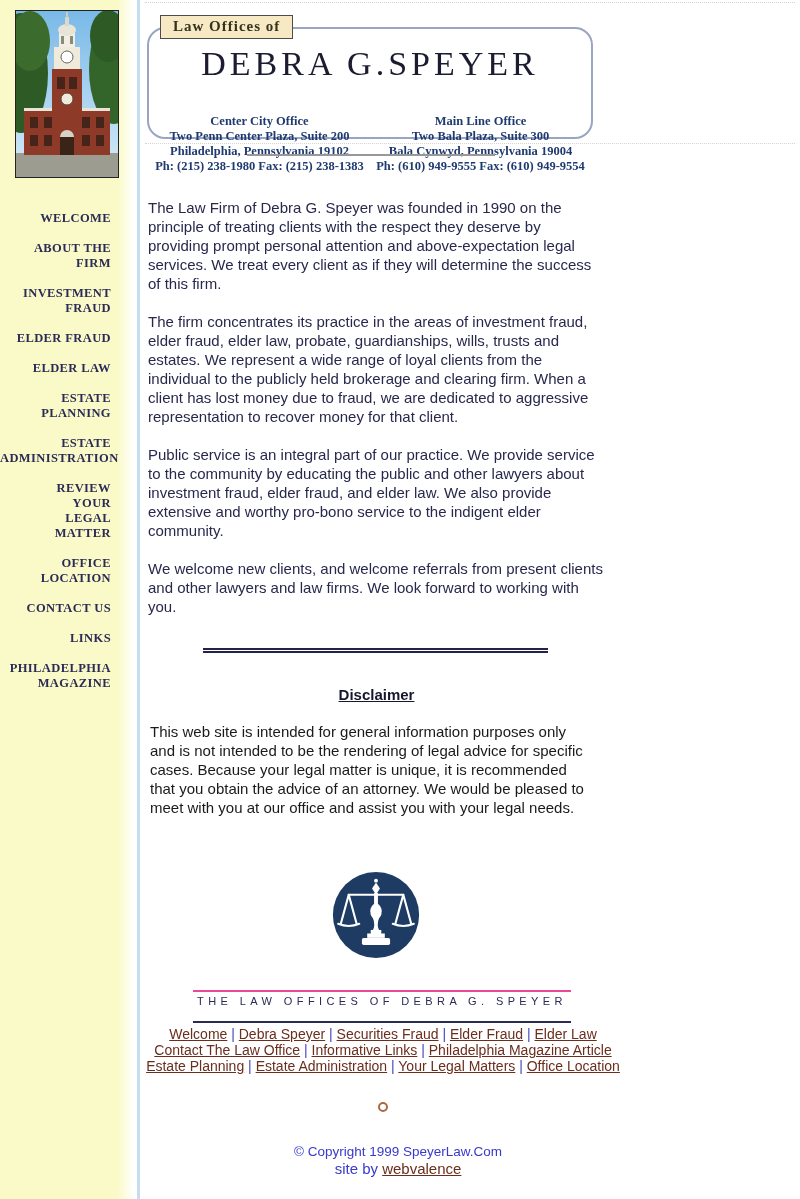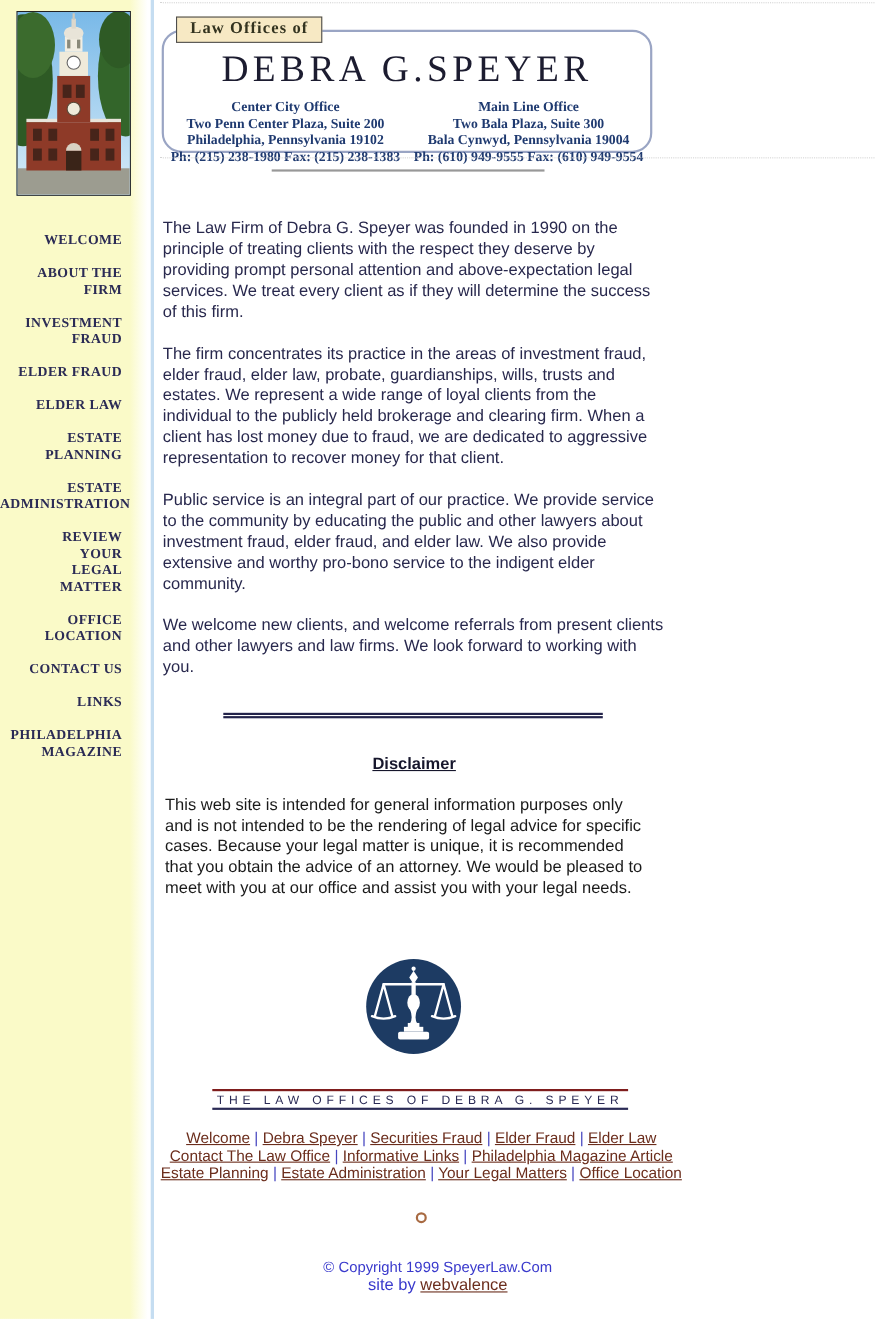--- a/index.html
+++ b/index.html
@@ -24,39 +24,39 @@
 
   .header-box { position:absolute; left:7px; top:27px; width:446px; height:112px;
                 border:2px solid #9aa5c4; border-radius:18px; background:#fff; }
   .law-tab { position:absolute; left:11px; top:-14px; background:#f7e9c4; border:1px solid #4d4d4d;
              padding:2px 12px 3px 12px; font-family:"Liberation Serif", serif; 
              font-weight:bold; font-size:15px; color:#33331f; letter-spacing:1px; }
   .firm-name { margin-top:16px; text-align:center; font-family:"Liberation Serif", serif;
                font-size:34px; letter-spacing:4px; color:#1c1c30; white-space:nowrap; }
   .offices { display:flex; margin-top:7px; }
   .office { width:50%; text-align:center; font-family:"Liberation Serif", serif; font-weight:bold;
-            font-size:12.5px; line-height:15px; color:#1f3a70; }
+            font-size:12.5px; line-height:15px; color:#1f3a70;margin-top:24px; }
   .gray-hr { position:absolute; left:107px; top:154px; width:248px; height:2px; background:#989898; }
 
   .paragraphs { position:absolute; left:8px; top:198px; width:457px;
                 font-size:15px; line-height:19px; color:#28284d; }
   .paragraphs p { margin:0 0 19px 0; }
 
   .double-hr { position:absolute; left:63px; top:648px; width:345px; height:5px;
                border-top:2px solid #23234a; border-bottom:2px solid #23234a; }
 
   .disclaimer-heading { position:absolute; left:8px; top:686px; width:457px; text-align:center;
                         font-size:15px; font-weight:bold; text-decoration:underline; color:#16162c; }
   .disclaimer-text { position:absolute; left:10px; top:722px; width:442px;
                      font-size:15px; line-height:19px; color:#1a1a1a; }
 
   .logo-wrap { position:absolute; left:192px; top:871px; width:88px; height:88px; }
 
-  .banner { position:absolute; left:53px; top:990px; width:378px; border-top:2px solid #7f1d1d;
-            border-bottom:2px solid #2a2a55; padding:3px 0 0 0; text-align:center;
+  .banner { position:absolute; left:53px; top:990px; width:378px; border-top:2px solid #ec4899;
+            border-bottom:2px solid #2a2a55; padding:3px 0 14px 0; text-align:center;
             font-size:11px; letter-spacing:4.4px; color:#2a2a55; white-space:nowrap; overflow:hidden; }
 
   .footer-links { position:absolute; left:0; top:1026px; width:486px; text-align:center;
                   font-size:14px; line-height:16px; }
   .flink { color:#6b2d1c; text-decoration:underline; cursor:pointer; }
   .sep { color:#4646c0; }
 
   .top-bullet { position:absolute; left:238px; top:1102px; width:10px; height:10px; border-radius:50%;
                 border:2px solid #a86a42; background:#fff; cursor:pointer; }
   .top-label { position:absolute; left:0; top:1123px; width:486px; text-align:center;

